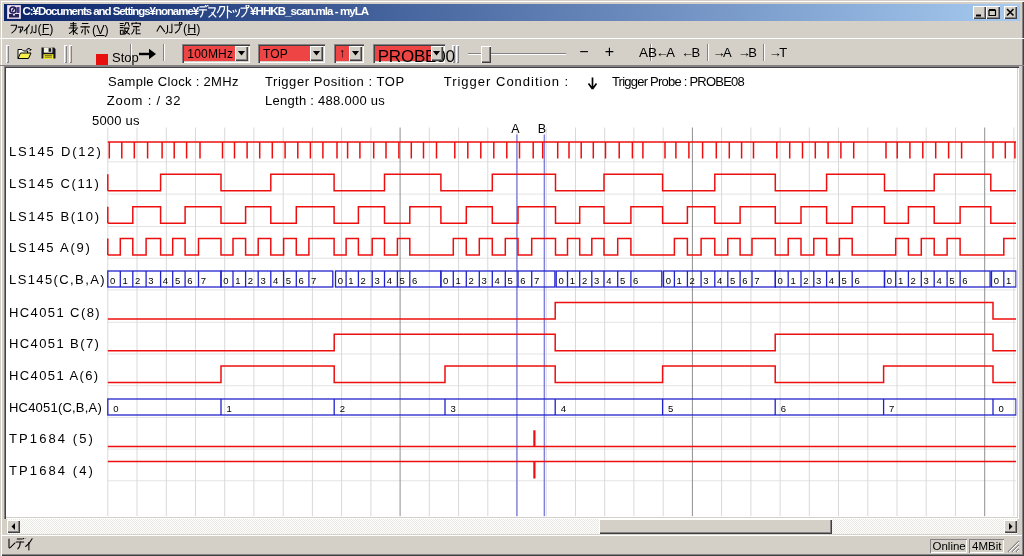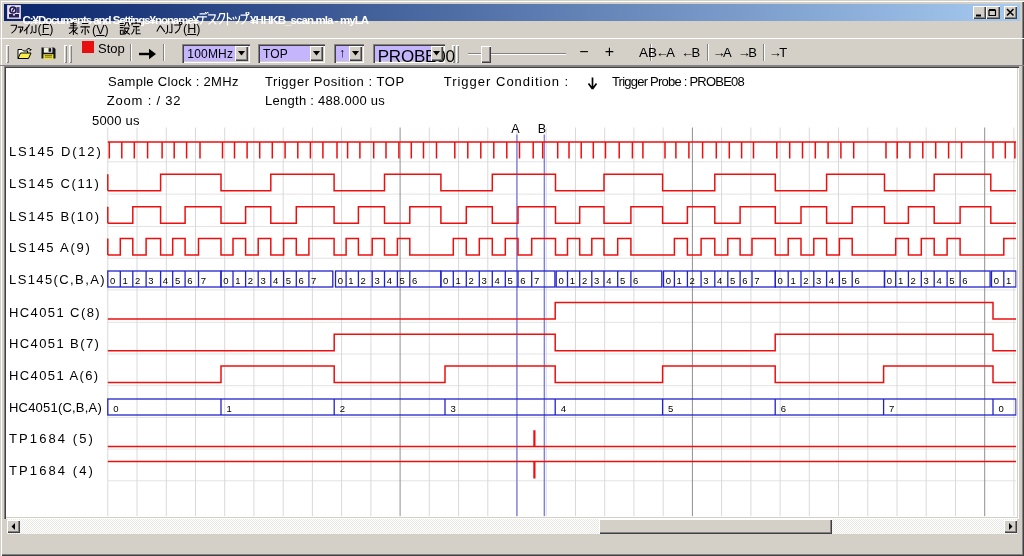--- a/index.html
+++ b/index.html
@@ -1,30 +1,30 @@
 <!DOCTYPE html>
 <html><head><meta charset="utf-8"><style>
 *{margin:0;padding:0;box-sizing:border-box}
 html,body{width:1024px;height:556px;overflow:hidden;font-family:"Liberation Sans",sans-serif}
 #win{position:relative;width:1024px;height:556px;background:#d4d0c8;
 box-shadow:inset 1px 1px 0 #d4d0c8,inset 2px 2px 0 #ffffff,inset -1px -1px 0 #404040,inset -2px -2px 0 #848284;}
 #title{position:absolute;left:4px;top:4px;width:1016px;height:16.5px;background:linear-gradient(to right,#0a246a,#a6caf0);display:flex;align-items:center}
 #ticon{position:absolute;left:2.5px;top:1px;width:14px;height:14px}
-#ttext{position:absolute;left:18.5px;top:0.5px;height:30px;display:flex;align-items:center;color:#fff;font-size:11.5px;font-weight:700;white-space:pre}
+#ttext{position:absolute;left:18.5px;top:0.5px;height:30px;display:flex;align-items:flex-start;color:#fff;font-size:11.5px;font-weight:700;white-space:pre}
 .wbtn{position:absolute;top:1.5px;width:13.5px;height:13px;background:#d4d0c8;box-shadow:inset 1px 1px 0 #ffffff,inset -1px -1px 0 #404040,inset -2px -2px 0 #848284;display:flex;align-items:center;justify-content:center}
 #menu{position:absolute;left:0;top:21px;width:1024px;height:16px;display:flex}
 .mi{position:absolute;top:1px;display:flex;align-items:flex-end;font-size:12.5px;color:#000;white-space:pre}
 #toolbar{position:absolute;left:0;top:38px;width:1024px;height:28px;border-top:1px solid #fff;border-bottom:1px solid #848284}
 .grip{position:absolute;top:6px;width:3px;height:18px;background:#d4d0c8;box-shadow:inset 1px 1px 0 #fff,inset -1px -1px 0 #848284}
 .tsep{position:absolute;top:5px;width:2px;height:17px;border-left:1px solid #848284;border-right:1px solid #fff}
 .tb{position:absolute;top:0;height:26px;transform:translateX(-50%);display:flex;align-items:center;color:#000}
-#stopbox{position:absolute;left:82px;top:2px;height:24px;display:flex;align-items:flex-start}
+#stopbox{position:absolute;left:96px;top:2px;height:24px;display:flex;align-items:flex-end}
 #stopsq{width:12px;height:11.5px;background:#e80f0f}
 #stoptx{margin-left:4px;font-size:13px}
-.combo{position:absolute;top:4.5px;height:19px;background:#c4b5fd;box-shadow:inset 1px 1px 0 #848284,inset 2px 2px 0 #424142,inset -1px -1px 0 #fff,inset -2px -2px 0 #d4d0c8}
+.combo{position:absolute;top:4.5px;height:19px;background:#ef4444;box-shadow:inset 1px 1px 0 #848284,inset 2px 2px 0 #424142,inset -1px -1px 0 #fff,inset -2px -2px 0 #d4d0c8}
 .cbtxt{position:absolute;left:5px;top:3px;color:#000}
 .cbbtn{position:absolute;right:2px;top:2px;bottom:2px;width:12.5px;background:#d4d0c8;box-shadow:inset 1px 1px 0 #fff,inset -1px -1px 0 #424142,inset -2px -2px 0 #848284;display:flex;align-items:center;justify-content:center}
 #client{position:absolute;left:4px;top:66px;width:1014.5px;height:452.5px;background:#fff;
 box-shadow:inset 1px 1px 0 #848284,inset 2px 2px 0 #424142,inset -1px -1px 0 #fff,inset -2px -2px 0 #d4d0c8}
 #wavesvg{position:absolute;left:0;top:0}
 #hscroll{position:absolute;left:6.5px;top:519px;width:1010.5px;height:14.5px;background:#e9e7e1;
 background-image:conic-gradient(#fff 0 25%,transparent 0 50%,#fff 0 75%,transparent 0);background-size:2px 2px}
 .sbtn{position:absolute;top:0.5px;width:13px;height:13.5px;background:#d4d0c8;box-shadow:inset 1px 1px 0 #fff,inset -1px -1px 0 #404040,inset -2px -2px 0 #848284;display:flex;align-items:center;justify-content:center}
 #sthumb{position:absolute;left:592.5px;top:0px;width:233px;height:14.5px;background:#d4d0c8;box-shadow:inset 1px 1px 0 #fff,inset -1px -1px 0 #404040,inset -2px -2px 0 #848284}
 #status{position:absolute;left:2px;top:535px;width:1020px;height:19px;background:#d4d0c8;border-top:1px solid #fff}
@@ -435,12 +435,34 @@
           <path d="M5,0 L1.5,3.5 L5,7 z" fill="#000"></path>
         </svg>
       </div>
   <div class="sbtn" style="right:0.5px">
         <svg width="7" height="7">
           <path d="M2,0 L5.5,3.5 L2,7 z" fill="#000"></path>
         </svg>
       </div>
   <div id="sthumb"></div>
  </div>
+ <div id="status">
+  <div style="position:absolute;left:5px;top:2px">
+        <svg width="26" height="14" style="display:block">
+          <g transform="translate(0.5,11.7) scale(1.25)" fill="none" stroke="#000" stroke-width="0.84" stroke-linecap="round" stroke-linejoin="round">
+            <path transform="translate(0.0,0)" d="M1.2,-8.6 V-2.2 Q1.2,-0.8 2.4,-1.8 L6.0,-5.4"></path>
+            <path transform="translate(6.6,0)" d="M1.2,-8.6 H5.2"></path>
+            <path transform="translate(6.6,0)" d="M0.4,-6.2 H6.4"></path>
+            <path transform="translate(6.6,0)" d="M3.6,-6.2 Q3.6,-2.4 1.6,-0.6"></path>
+            <path transform="translate(6.6,0)" d="M5.6,-9.7 L6.3,-8.9"></path>
+            <path transform="translate(6.6,0)" d="M6.9,-10.2 L7.6,-9.4"></path>
+            <path transform="translate(14.0,0)" d="M5.7,-8.7 Q3.6,-4.6 0.5,-2.6"></path>
+            <path transform="translate(14.0,0)" d="M3.1,-5.7 V0.2"></path>
+          </g>
+        </svg>
+      </div>
+  <div class="spanel" style="left:927.5px;width:37.5px">Online</div>
+  <div class="spanel" style="left:967px;width:34.5px">4MBit</div>
+  <svg style="position:absolute;right:2px;bottom:1px" width="13" height="13">
+        <path d="M12,1 L1,12 M12,5 L5,12 M12,9 L9,12" stroke="#848284" stroke-width="1.3"></path>
+        <path d="M12,2 L2,12 M12,6 L6,12 M12,10 L10,12" stroke="#fff" stroke-width="1"></path>
+      </svg>
+ </div>
 </div>
 </body></html>

